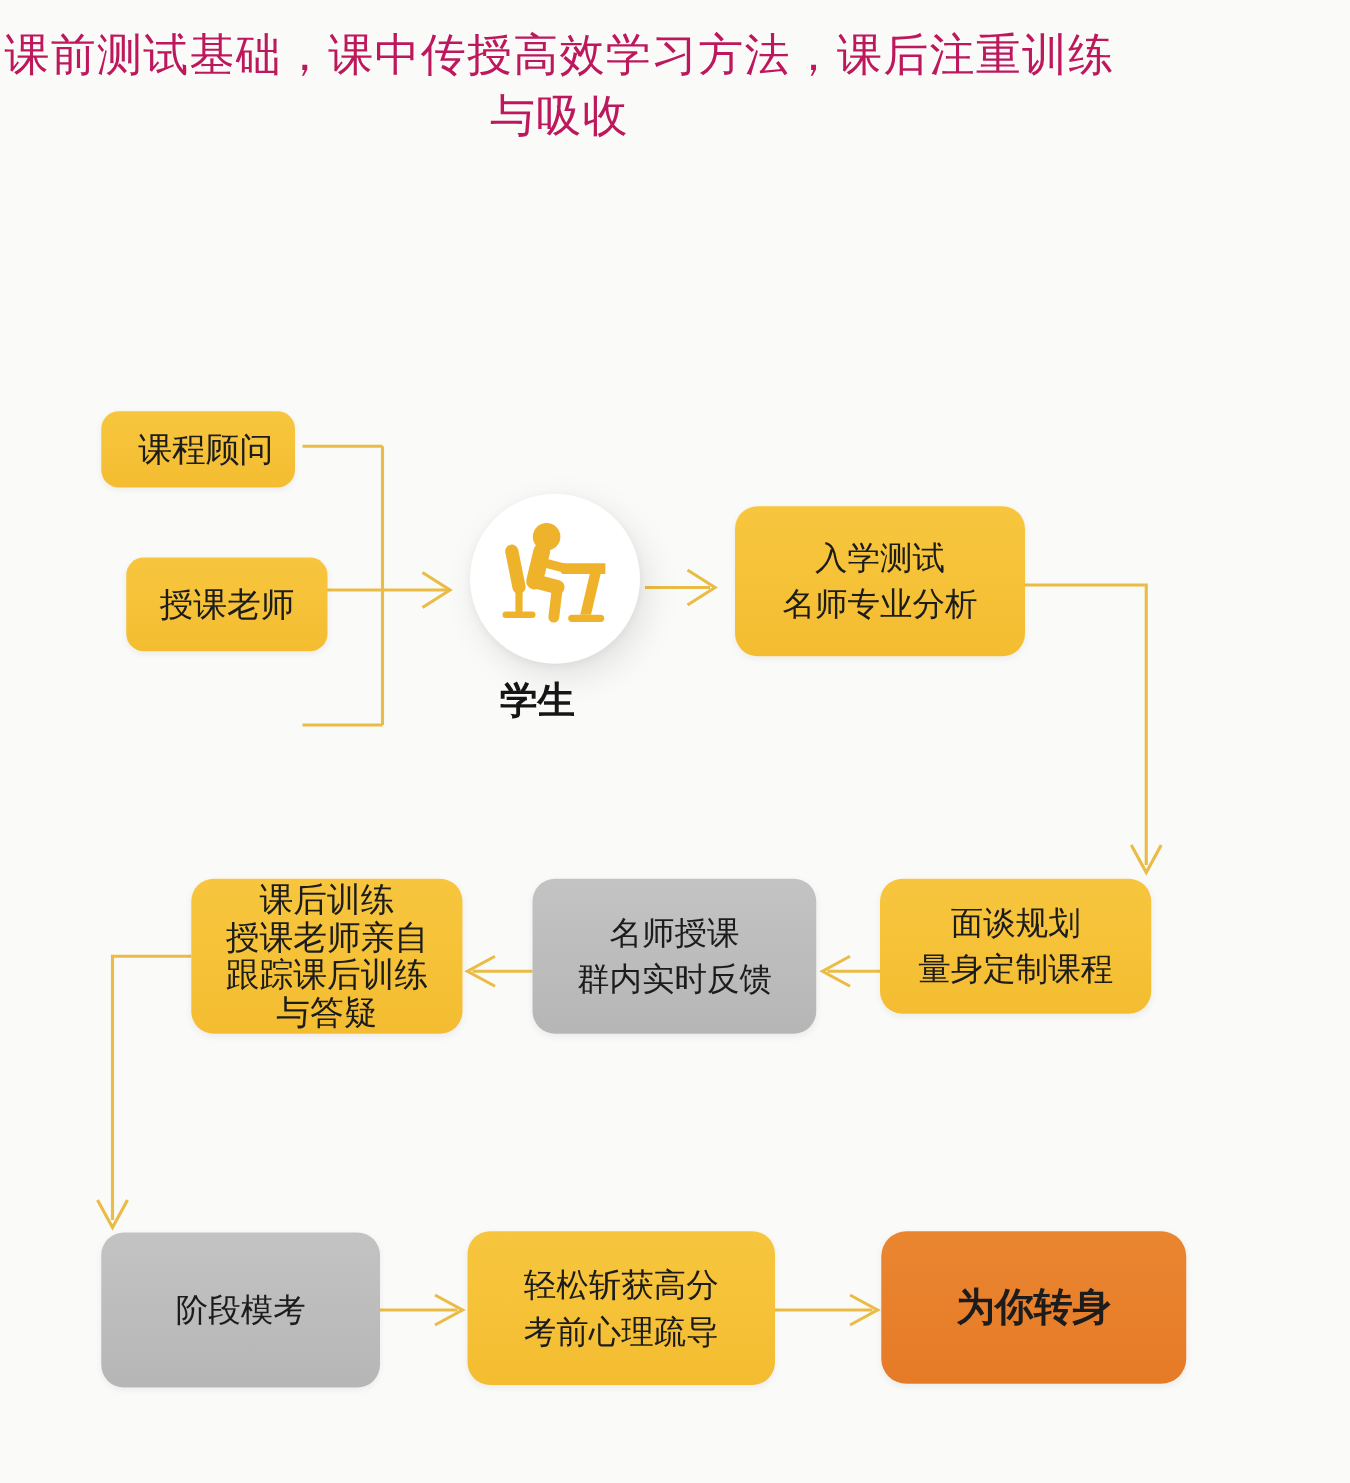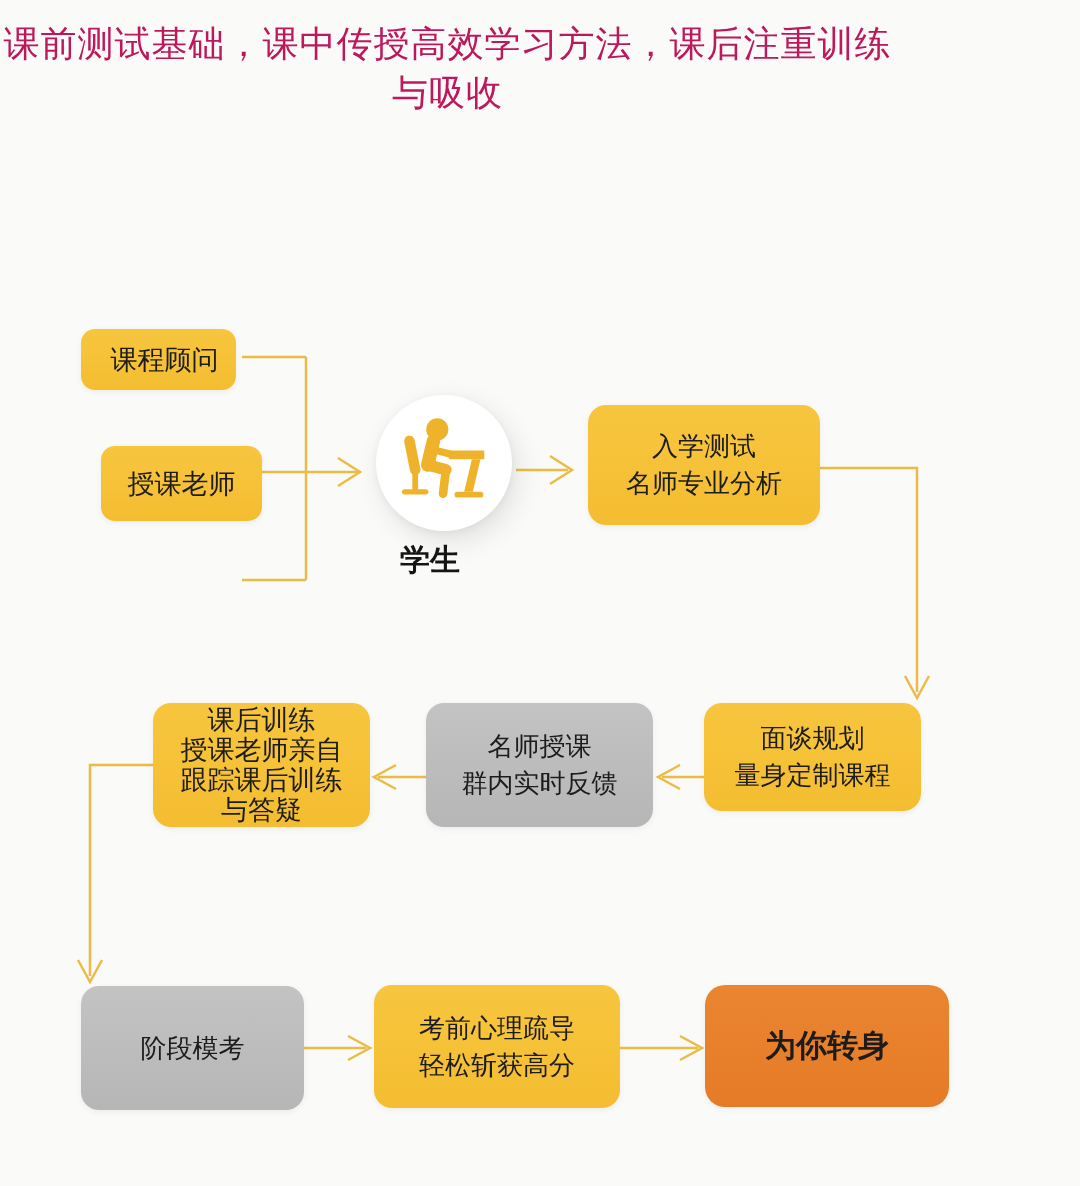--- a/index.html
+++ b/index.html
@@ -146,21 +146,21 @@
     <span class="line">授课老师亲自</span>
     <span class="line">跟踪课后训练</span>
     <span class="line">与答疑</span>
   </div>
 
   <div class="box gray step-box" style="left:81px;top:986px;width:223px;height:124px;">
     <span class="line">阶段模考</span>
   </div>
 
   <div class="box yellow step-box" style="left:374px;top:985px;width:246px;height:123px;">
+    <span class="line">轻松斩获高分</span>
     <span class="line">考前心理疏导</span>
-    <span class="line">轻松斩获高分</span>
   </div>
 
   <div class="box orange final-box" style="left:705px;top:985px;width:244px;height:122px;">
     <span class="line">为你转身</span>
   </div>
 
 </div>
 
 </body></html>

